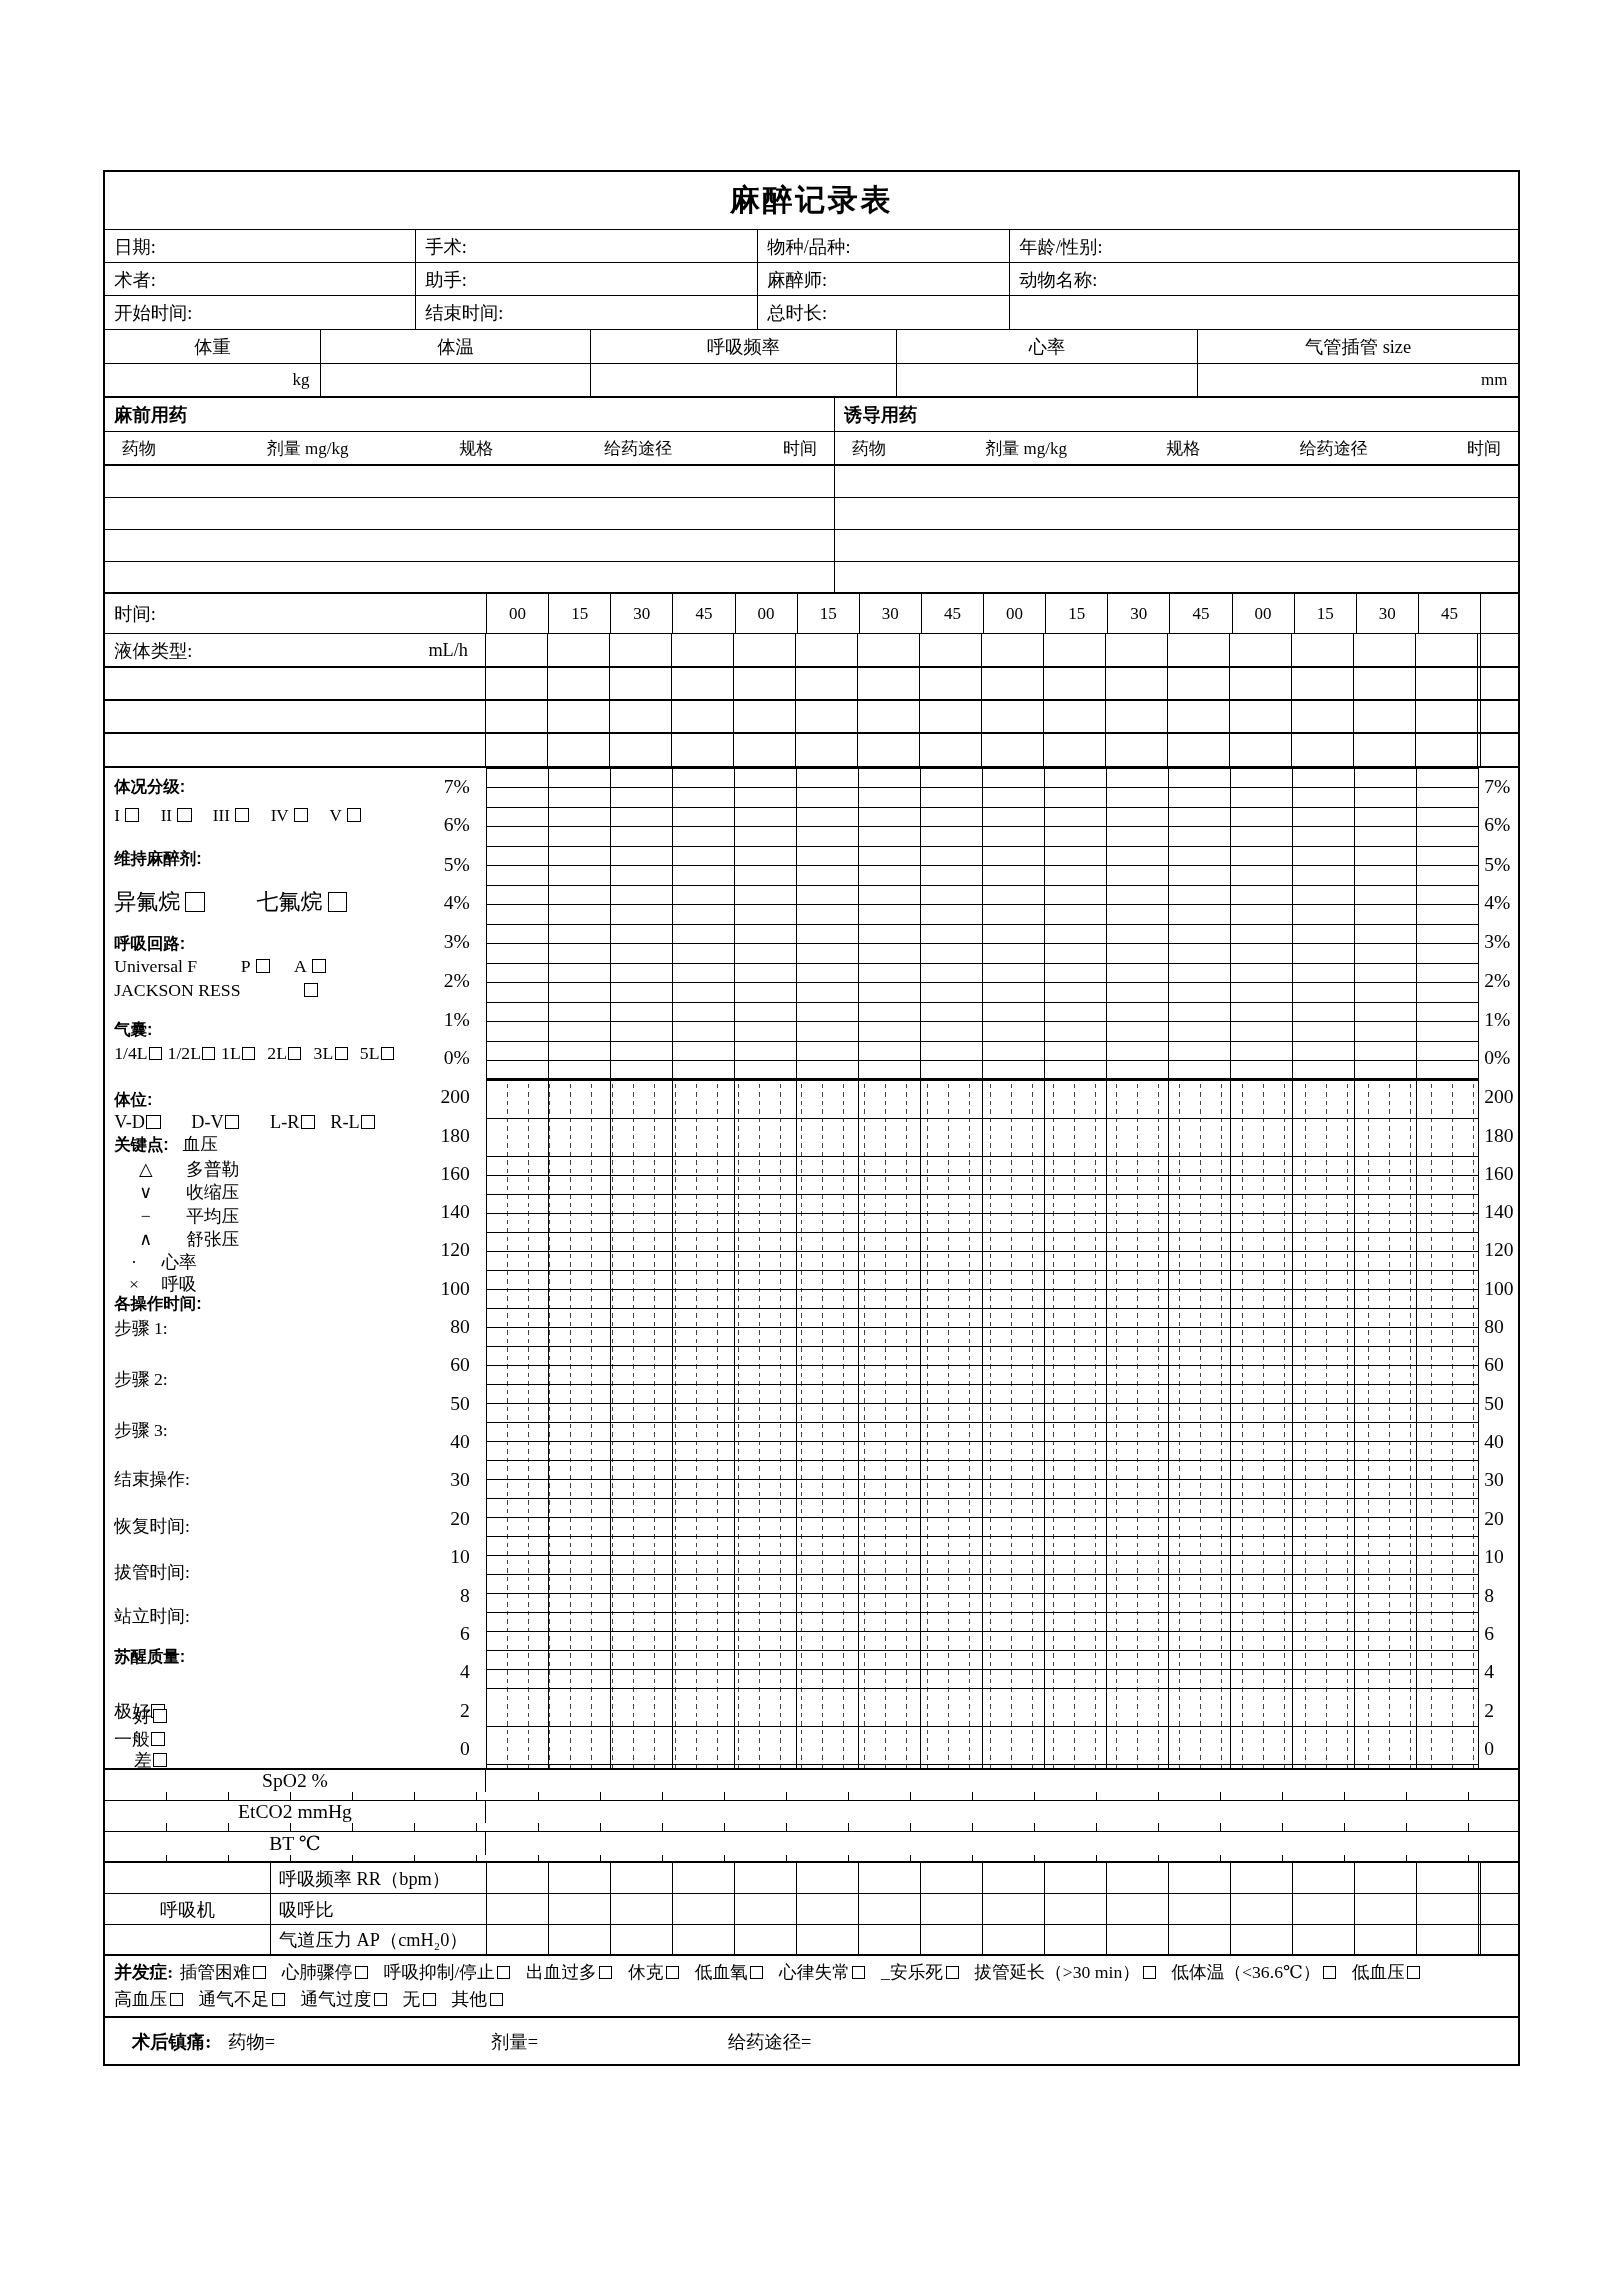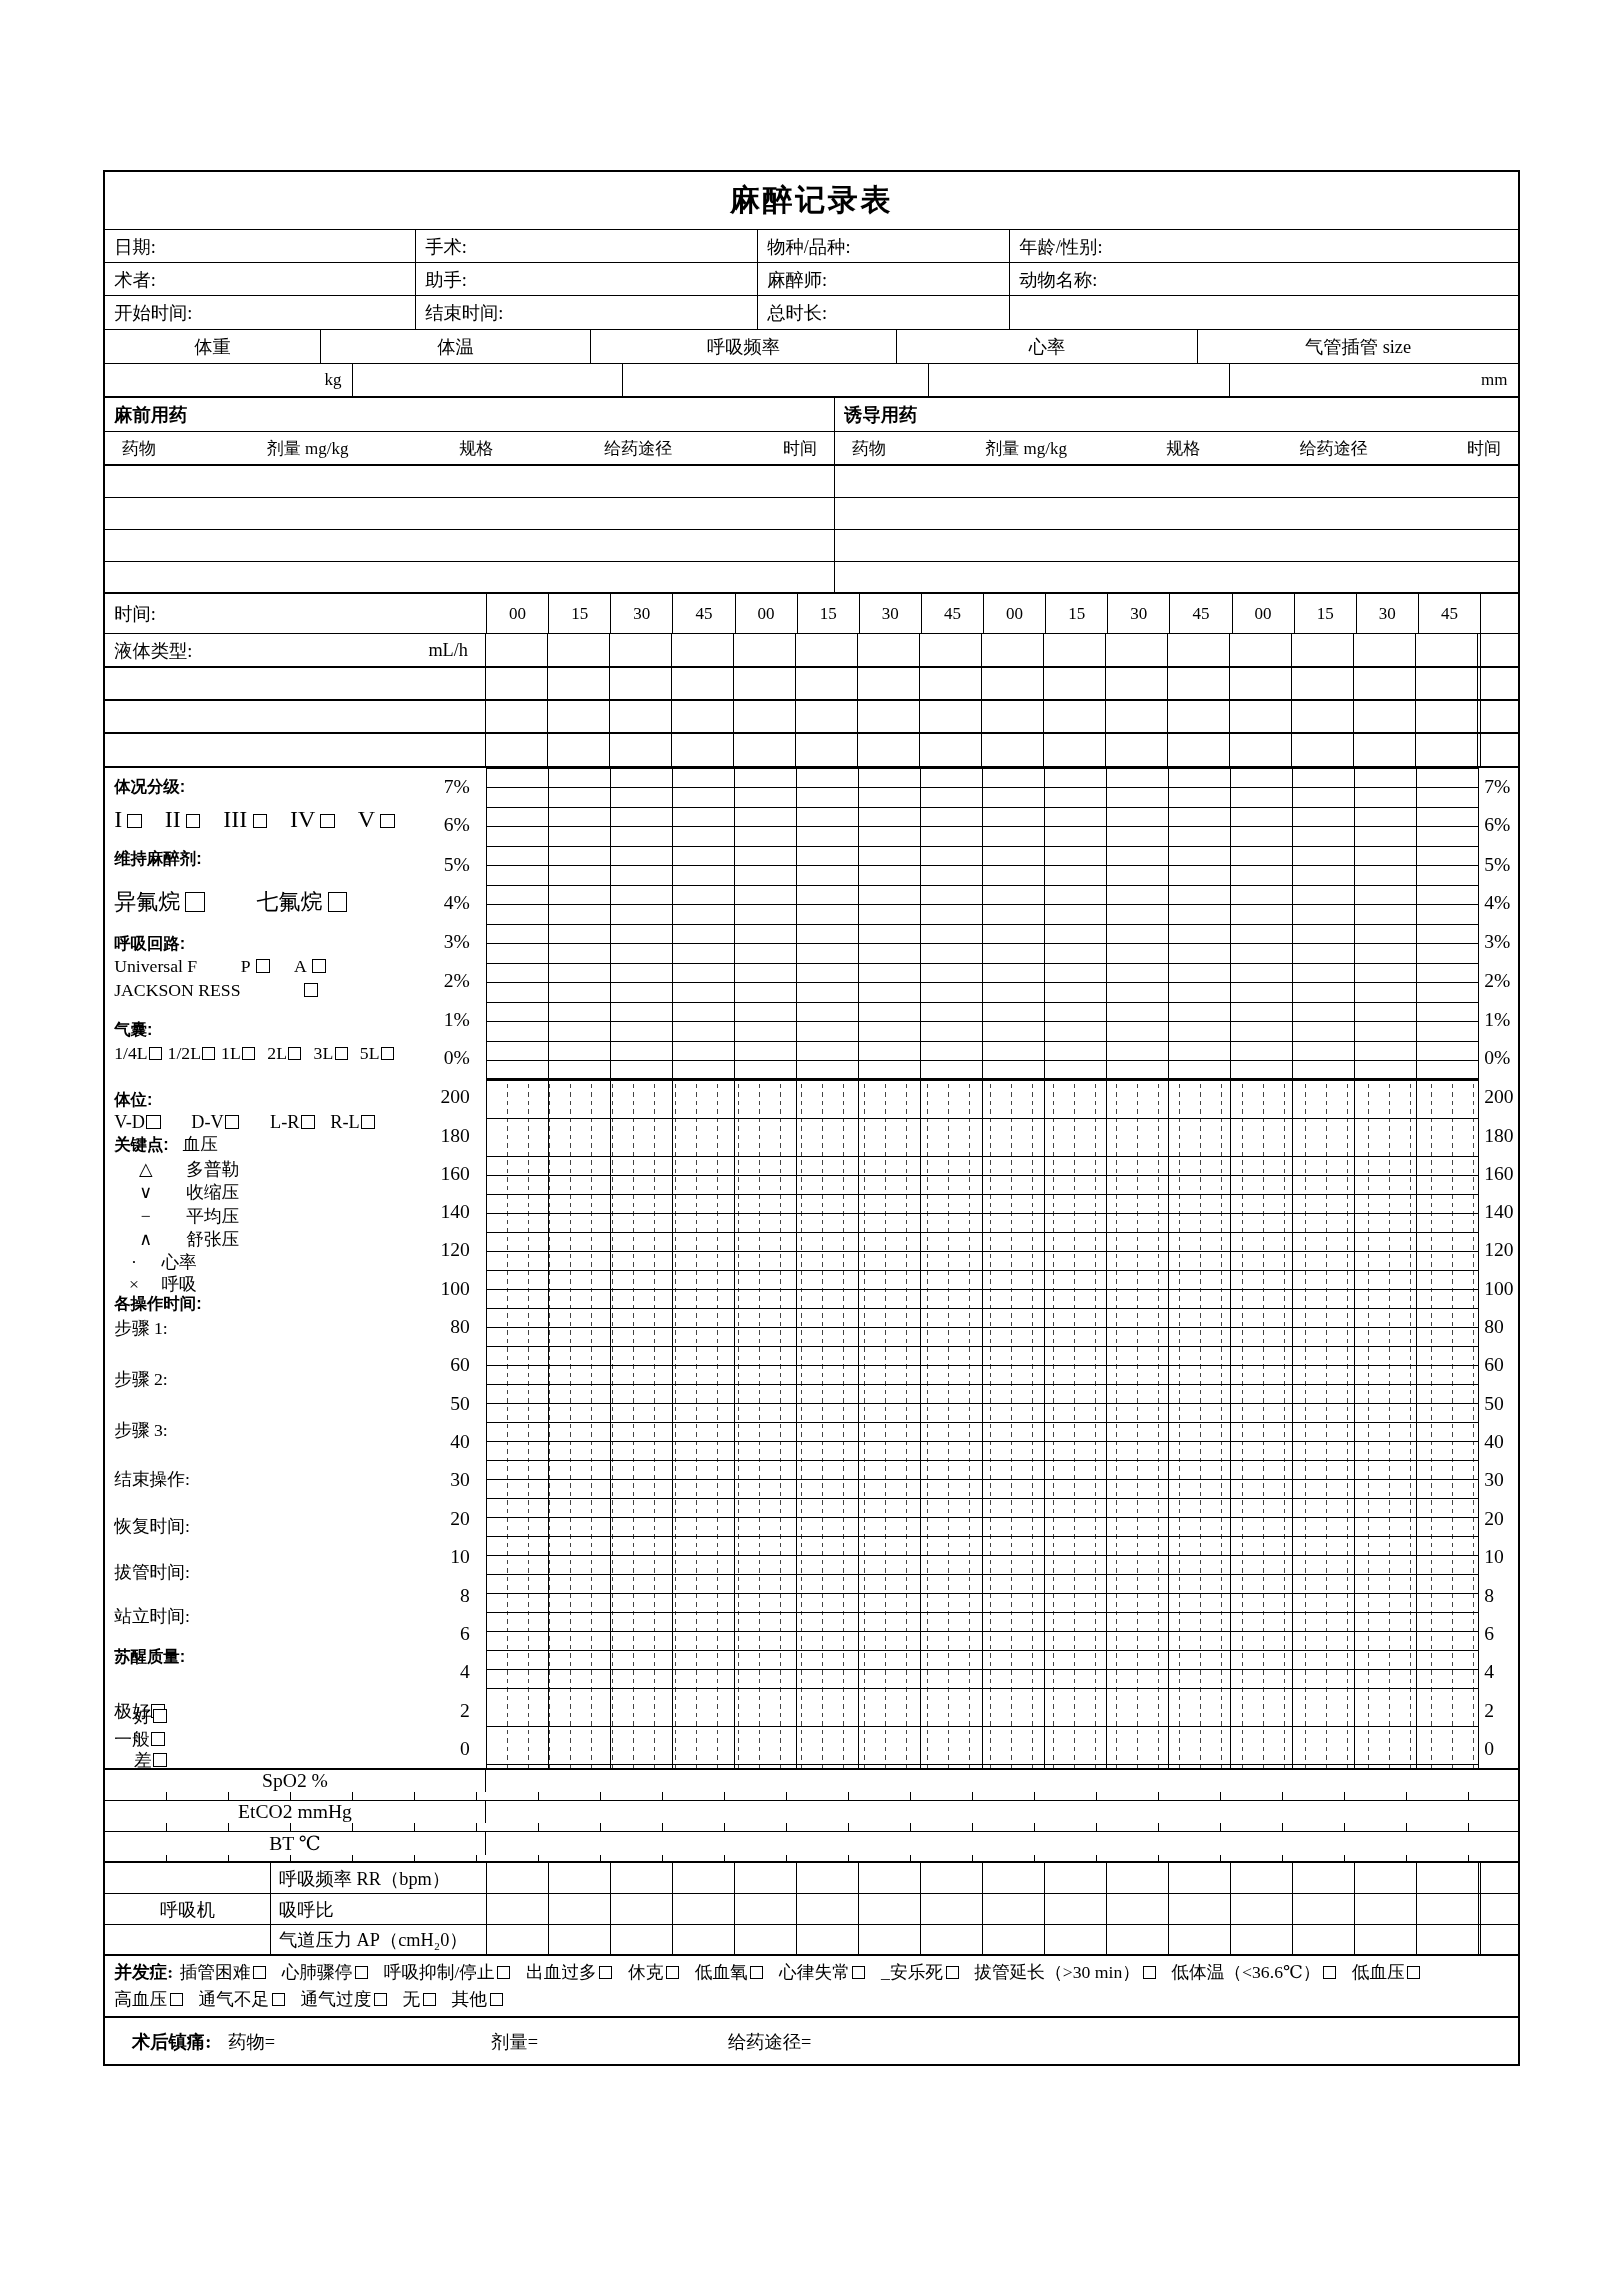--- a/index.html
+++ b/index.html
@@ -160,21 +160,21 @@
       </div>
     <div class="cell vit-h" style="width:301px;">
         <span>心率</span>
       </div>
     <div class="cell vit-h last">
         <span>气管插管 size</span>
       </div>
   </div>
 
   <div class="row r-vit thick">
-    <div class="cell unit-cell" style="width:216px;margin-left:32px;">
+    <div class="cell unit-cell" style="width:216px;">
         <span>kg</span>
       </div>
     <div class="cell" style="width:270px;"></div>
     <div class="cell" style="width:306px;"></div>
     <div class="cell" style="width:301px;"></div>
     <div class="cell unit-cell last">
         <span>mm</span>
       </div>
   </div>
 
@@ -273,21 +273,21 @@
       <div class="labcol bordered"></div>
       <div class="gridcells"></div>
       <div class="endcell"></div>
     </div>
 
   <div class="row r-mid">
     <div class="mid-wrap">
 
       <div class="sb">
         <div class="sb-line sb-h" style="top:7.9px;">体况分级:</div>
-        <div class="sb-line gap26" style="top:38px; font-size:24px;">
+        <div class="sb-line gap26" style="top:38px; font-size:17px;">
           <span class="opt"><span>I</span><span class="cb"></span></span>
           <span class="opt"><span>II</span><span class="cb"></span></span>
           <span class="opt"><span>III</span><span class="cb"></span></span>
           <span class="opt"><span>IV</span><span class="cb"></span></span>
           <span class="opt"><span>V</span><span class="cb"></span></span>
         </div>
         <div class="sb-line sb-h" style="top:80px;">维持麻醉剂:</div>
         <div class="sb-line sb-big gap40" style="top:119px;">
           <span class="opt"><span>异氟烷</span><span class="cb big"></span></span>
           <span class="opt"><span>七氟烷</span><span class="cb big"></span></span>

